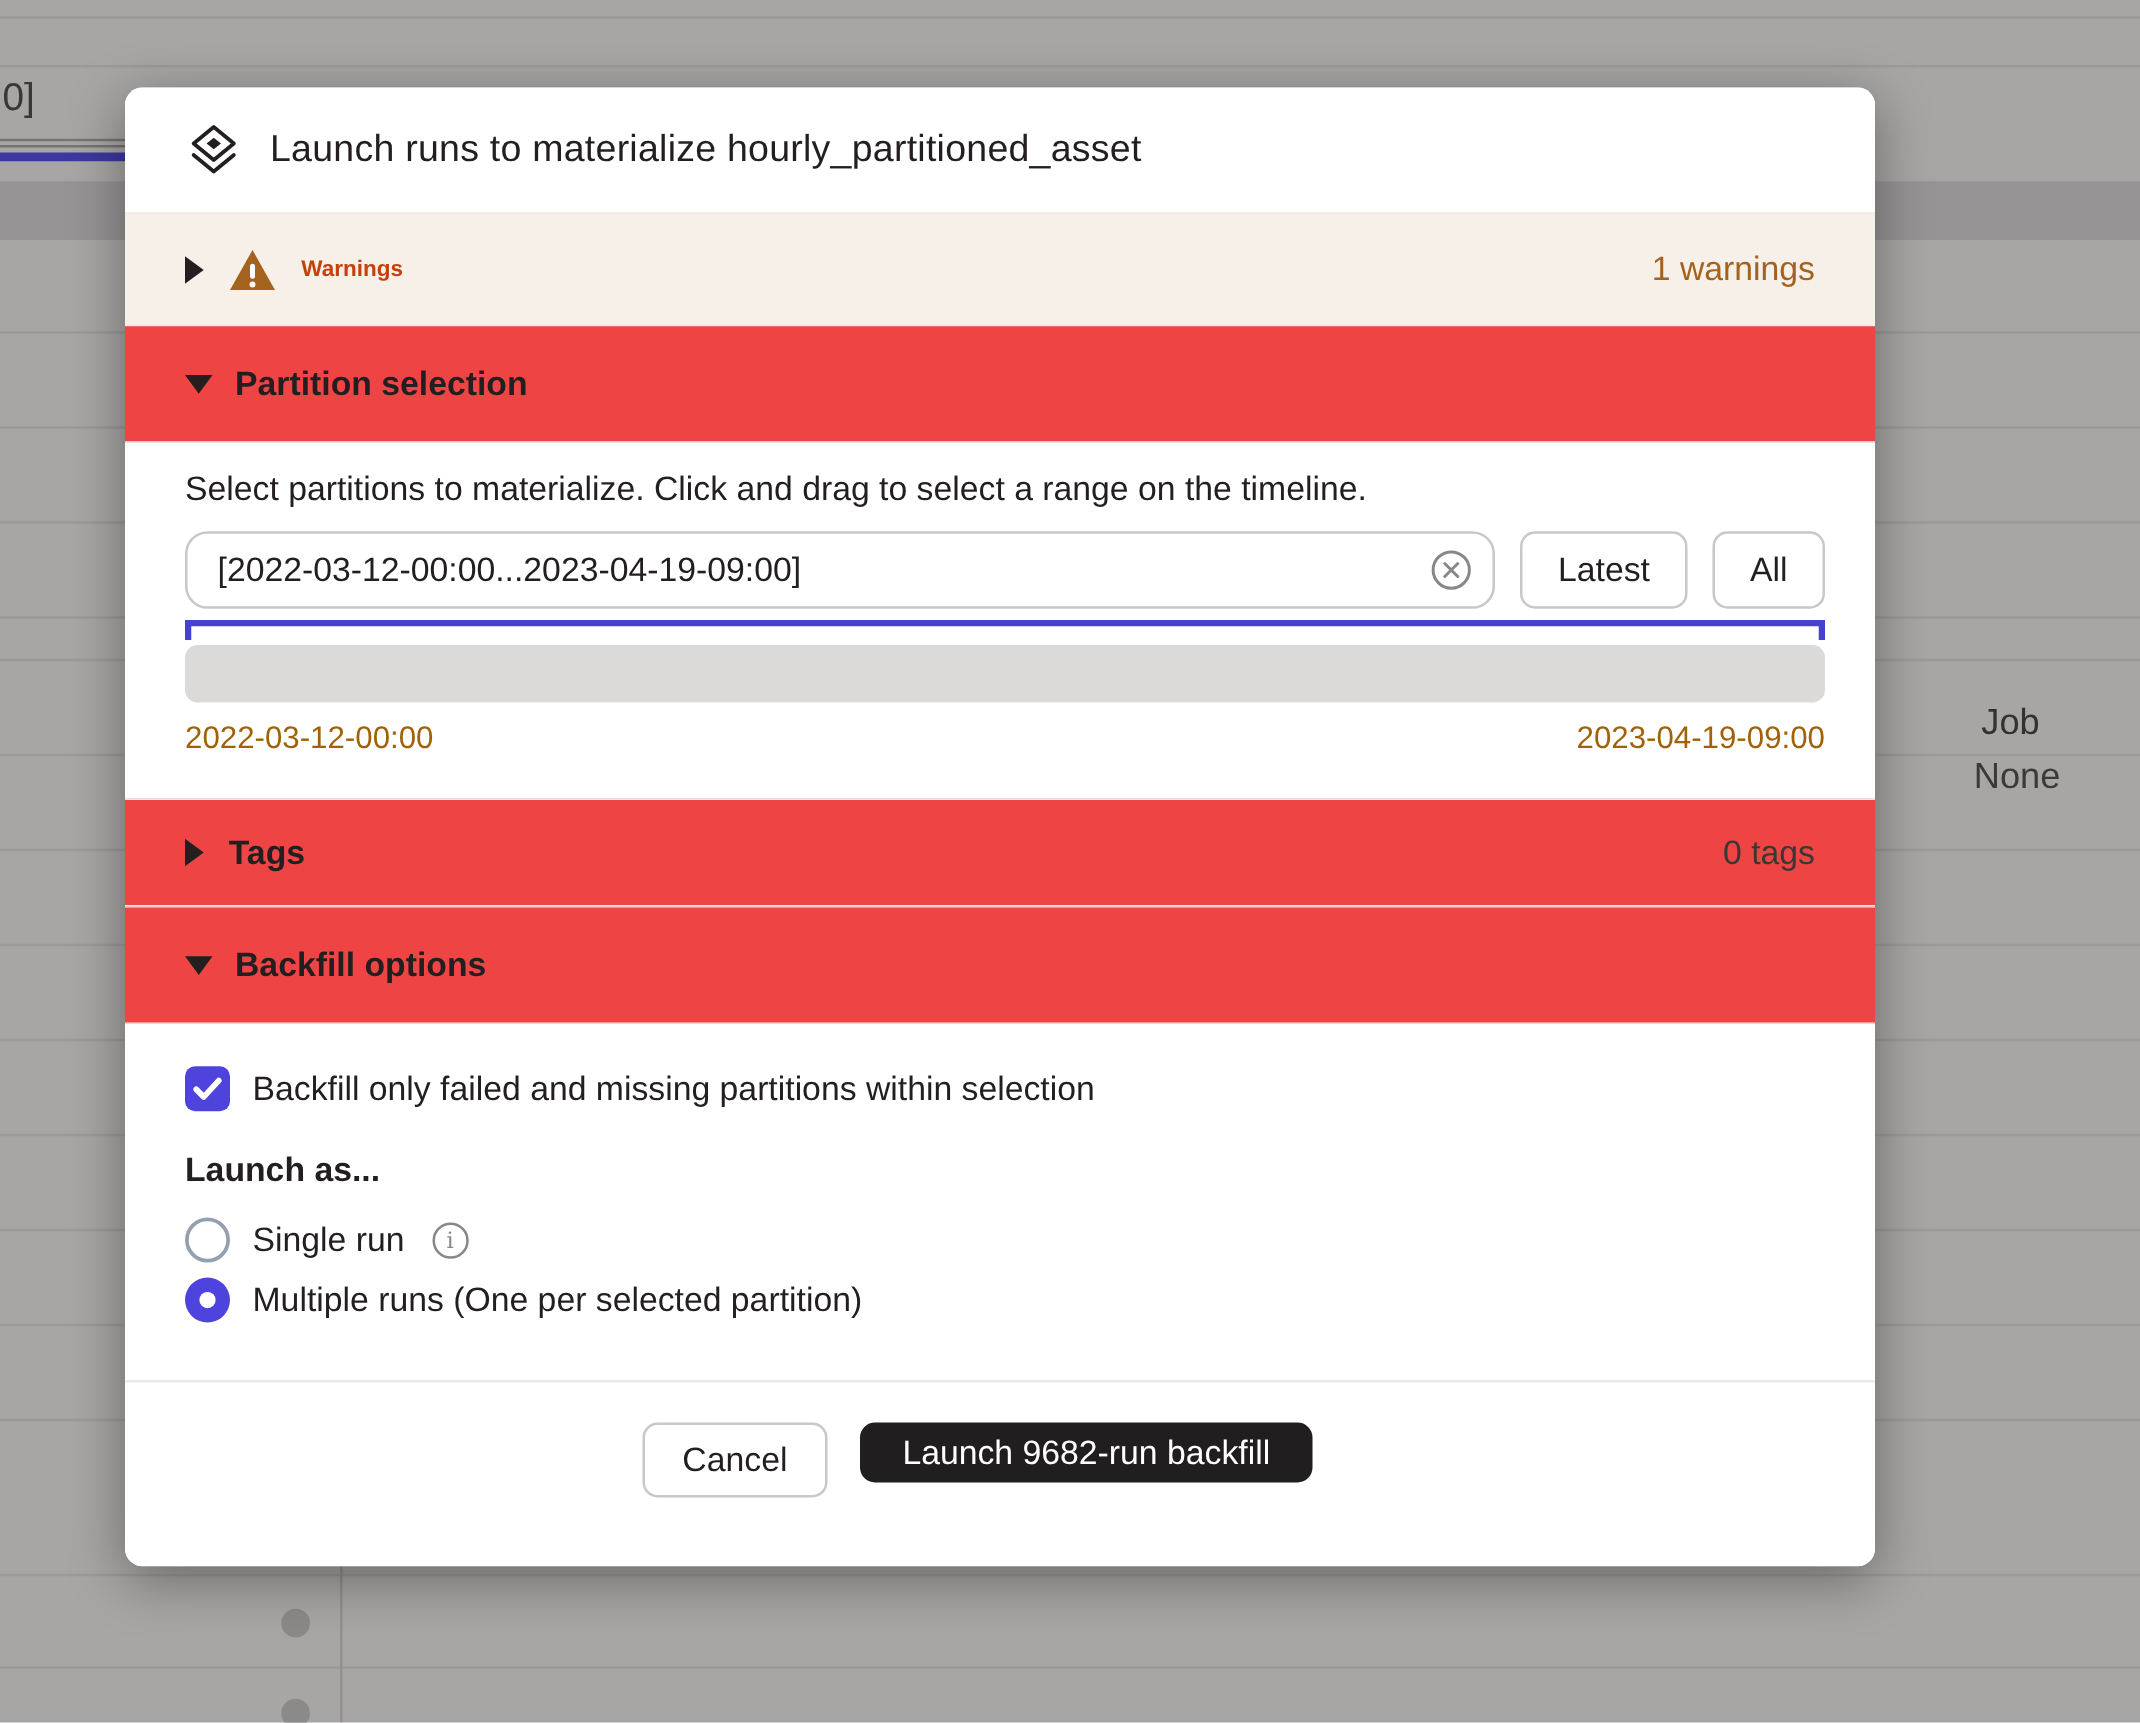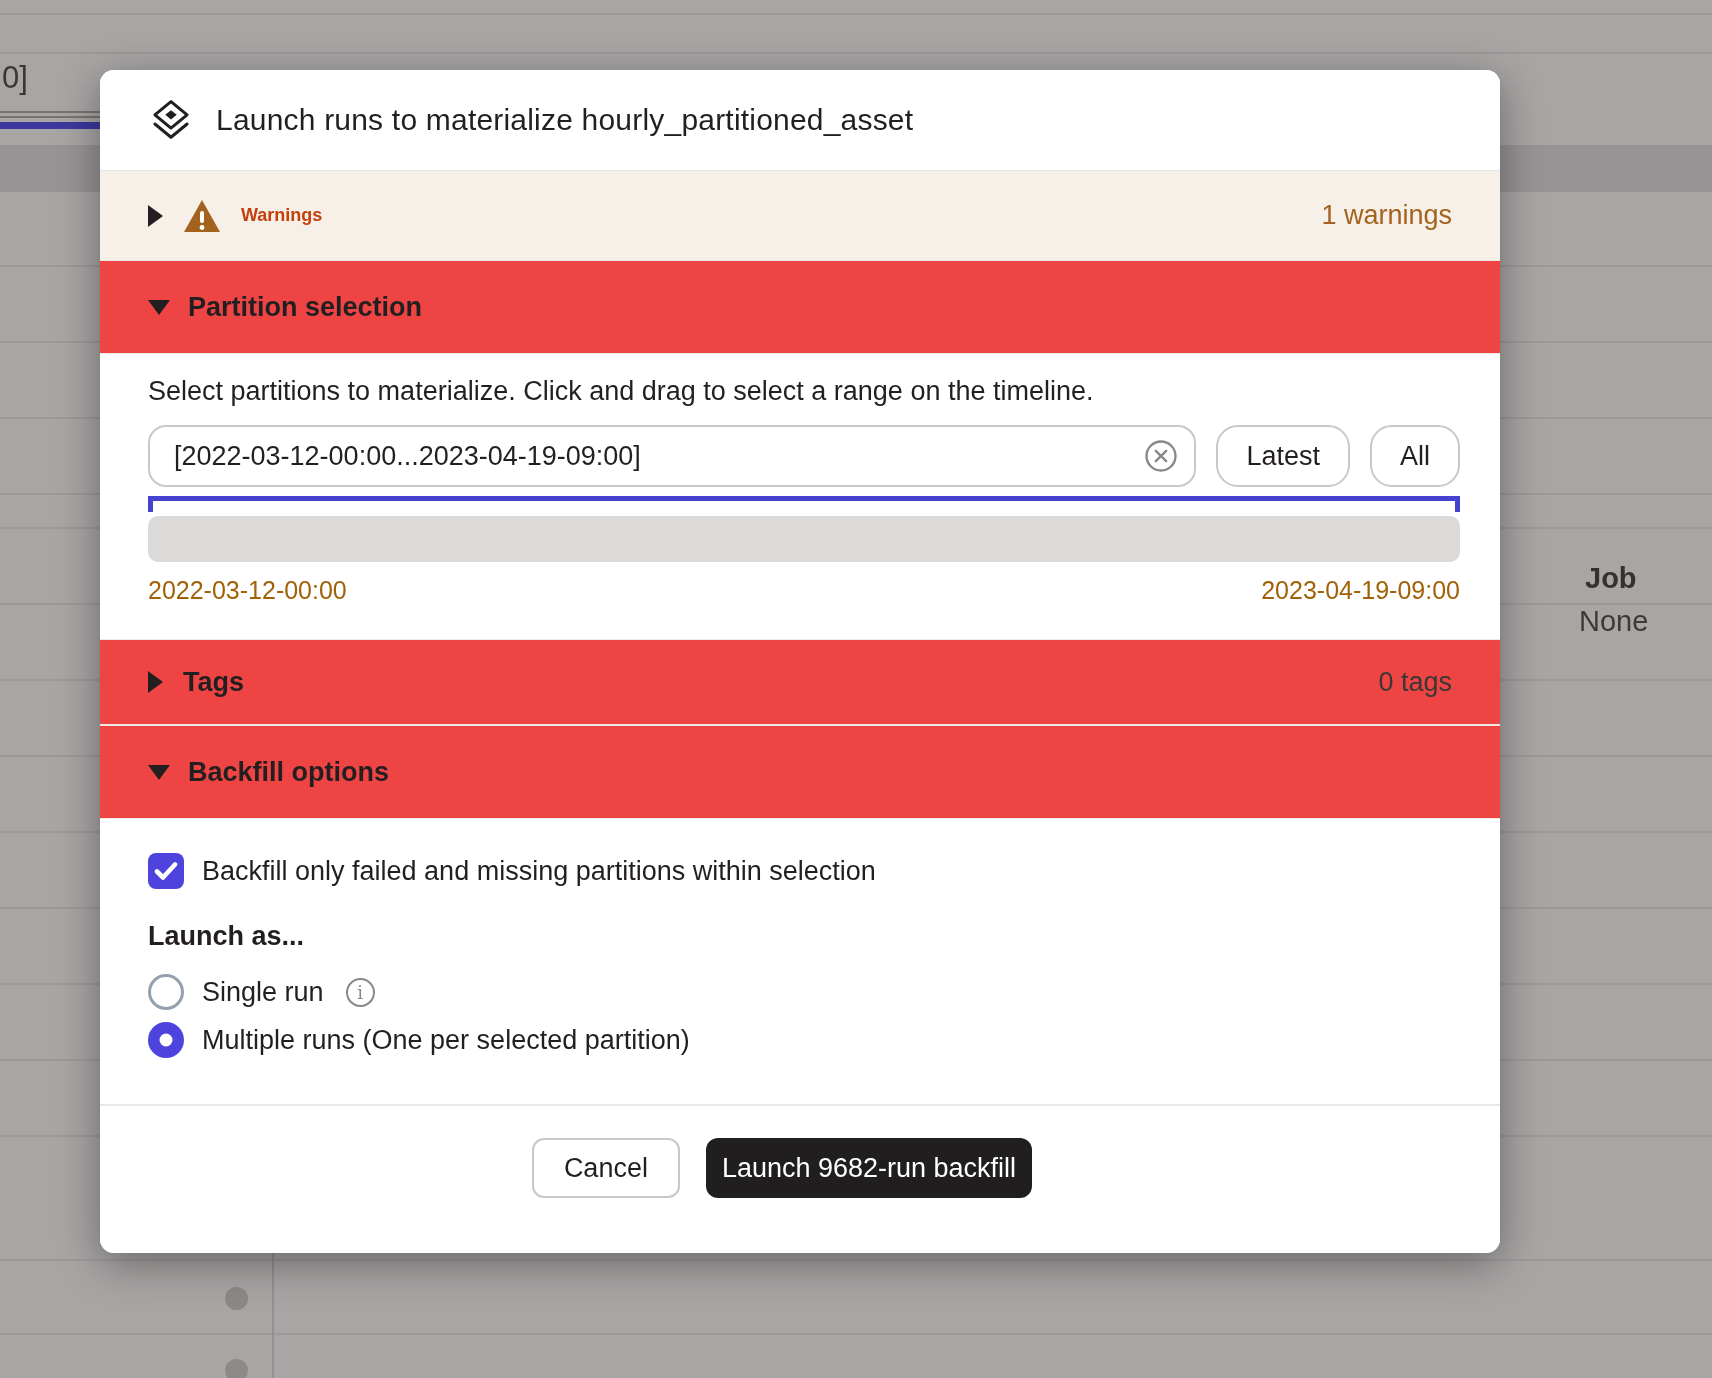--- a/index.html
+++ b/index.html
@@ -6,21 +6,21 @@
   html,body { width:1712px; height:1378px; overflow:hidden;
     font-family:"Liberation Sans","DejaVu Sans",sans-serif; }
   body { position:relative; background:#a8a6a5; color:#231f20; }
 
   
   .bg-line { position:absolute; left:0; right:0; height:2px; background:#929090; opacity:.55; }
   .bg-band { position:absolute; left:0; right:0; background:#979495; }
   .bg-partial-text { position:absolute; left:2px; top:60px; font-size:31px; color:#3a3836; }
   .bg-underline { position:absolute; left:0; width:320px; height:2px; background:#777573; }
   .bg-focusline { position:absolute; left:0; width:320px; height:7px; background:#3d389e; }
-  .bg-job-header { position:absolute; left:1585px; top:562px; font-size:29px; font-weight:700; color:#343230; }
+  .bg-job-header { position:absolute; left:1585px; top:562px; font-size:29px; font-weight:400; color:#343230; }
   .bg-job-value  { position:absolute; left:1579px; top:605px; font-size:29px; color:#3c3a38; }
   .bg-vline { position:absolute; left:272px; top:1253px; bottom:0; width:2px; background:#929090; }
   .bg-dot { position:absolute; width:23px; height:23px; border-radius:50%; background:#8c8a89; }
 
   
   .modal { position:absolute; left:100px; top:70px; width:1400px; height:1183px;
     background:#ffffff; border-radius:14px; overflow:hidden;
     box-shadow:0 10px 44px rgba(0,0,0,.38); display:flex; flex-direction:column; }
 
   .modal-header { height:100px; flex:0 0 auto; display:flex; align-items:center;
@@ -53,21 +53,21 @@
   .dim-name { font-size:27px; font-weight:700; }
   .dim-desc { font-size:27px; color:#231f20; margin-bottom:18px; }
 
   .input-row { display:flex; align-items:stretch; gap:20px; }
   .part-input-wrap { flex:1; position:relative; }
   .part-input { width:100%; height:62px; border:2px solid #c9c8c6; border-radius:18px;
     padding:0 66px 0 24px; font-size:27px; color:#231f20;
     font-family:"Liberation Sans","DejaVu Sans",sans-serif; background:#fff; outline:none; }
   .clear-btn { position:absolute; right:18px; top:50%; transform:translateY(-50%);
     width:34px; height:34px; cursor:pointer; background:none; border:none; padding:0; }
-  .chip-btn { height:62px; border:2px solid #c9c8c6; border-radius:22px; background:#fff;
+  .chip-btn { height:62px; border:2px solid #c9c8c6; border-radius:12px; background:#fff;
     font-size:27px; color:#231f20; padding:0 28px; cursor:pointer;
     font-family:"Liberation Sans","DejaVu Sans",sans-serif; }
 
   .range-bracket { margin-top:9px; height:16px; border-top:5px solid #4741cf;
     border-left:5px solid #4741cf; border-right:5px solid #4741cf; }
   .timeline-bar { height:46px; margin-top:4px; background:#dbdad9; border-radius:10px; }
   .range-labels { display:flex; justify-content:space-between; margin-top:14px;
     font-size:25px; color:#a16207; }
 
   .options-content { background:#fff; padding:34px 48px 40px 48px; flex:0 0 auto; }
@@ -86,21 +86,21 @@
     color:#8a8887; display:flex; align-items:center; justify-content:center;
     font-size:18px; font-style:normal; margin-left:4px; cursor:pointer;
     font-family:"DejaVu Serif","Liberation Serif",serif; }
 
   .modal-footer { flex:1; border-top:2px solid #ebe9e7; background:#fff;
     display:flex; align-items:flex-start; justify-content:center;
     gap:26px; padding:32px 36px 0 0; }
   .btn-cancel { height:60px; padding:0 30px; border:2px solid #c9c8c6; border-radius:12px;
     background:#fff; font-size:27px; color:#231f20; cursor:pointer;
     font-family:"Liberation Sans","DejaVu Sans",sans-serif; }
-  .btn-launch { height:60px; padding:0 16px; border:none; border-radius:12px;
+  .btn-launch { height:48px; padding:0 34px; border:none; border-radius:12px;
     background:#211e1f; font-size:27px; color:#ffffff; cursor:pointer;
     font-family:"Liberation Sans","DejaVu Sans",sans-serif; }
 
   svg { display:block; }
 </style>
 </head>
 <body>
 
 <div>
   <div class="bg-line" style="top:13px"></div>

